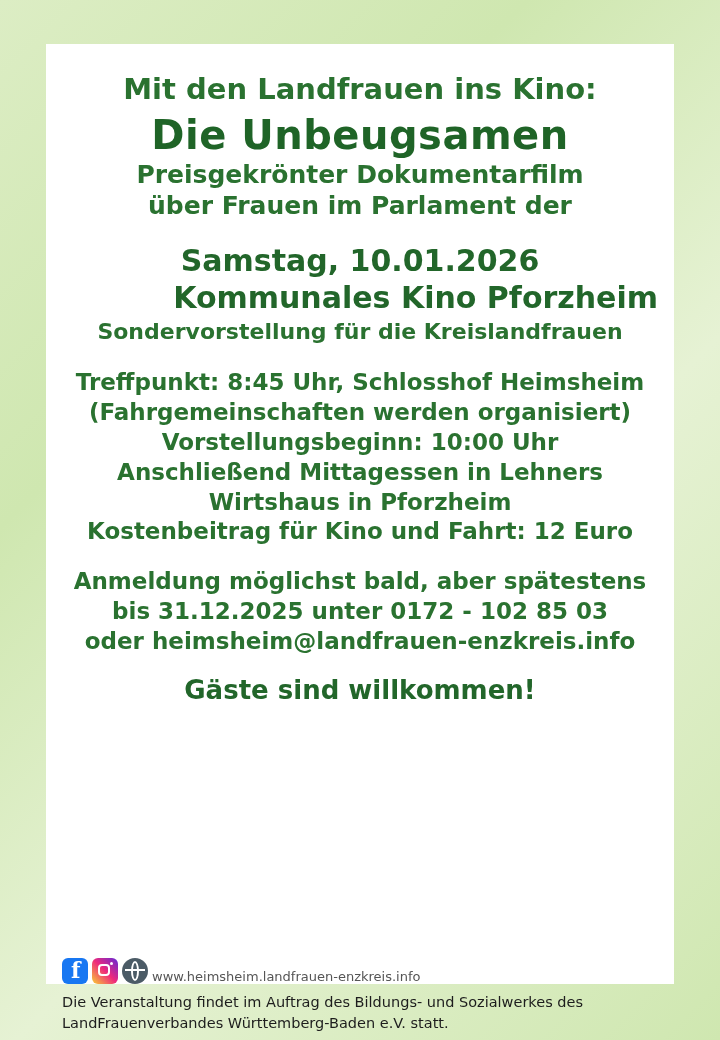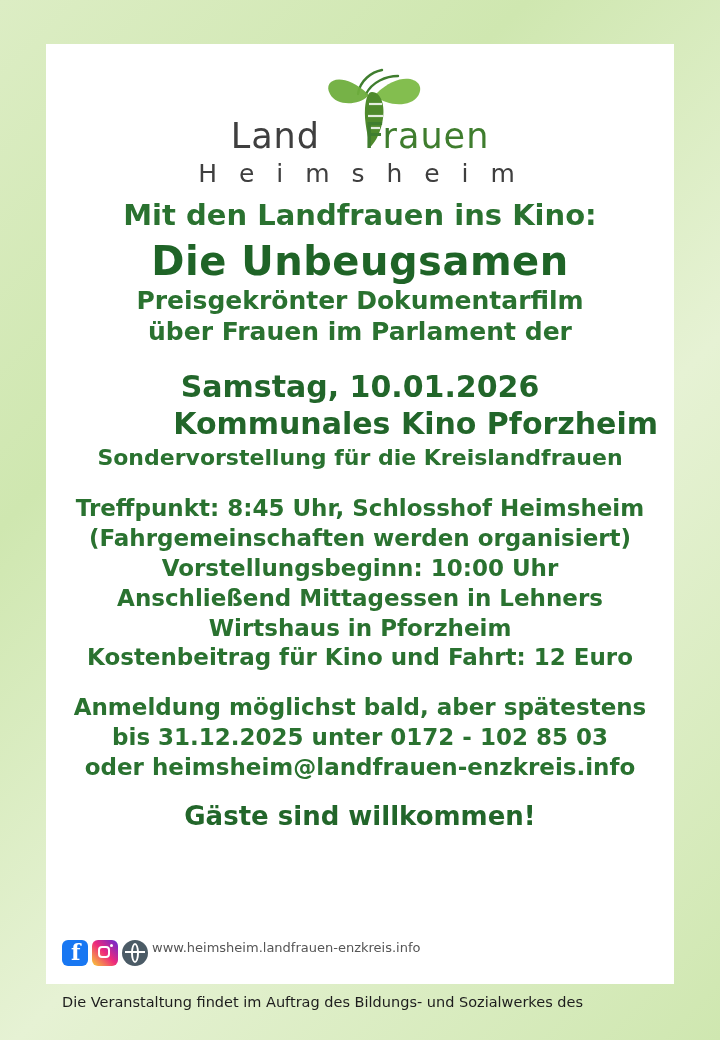--- a/index.html
+++ b/index.html
@@ -135,23 +135,23 @@
   .gap-4 { height: 18px; }
   .guests {
     font-size: 26px;
     font-weight: 700;
     color: #22662a;
   }
   
   .social-row {
     position: absolute;
     left: 16px;
-    bottom: 18px;
+    bottom: 0;
     display: flex;
-    align-items: flex-start;
+    align-items: flex-end;
     gap: 4px;
   }
   .icon-sq {
     width: 26px;
     height: 26px;
     border-radius: 6px;
     display: inline-block;
   }
   .fb {
     background: #1877f2;
@@ -233,42 +233,20 @@
     line-height: 1.45;
   }
 </style>
 </head>
 <body>
 
 <div class="poster">
 
   <div class="card">
 
-    <div class="logo">
-      <div class="bee-wrap">
-        <svg viewBox="0 0 120 84" width="120" height="84" xmlns="http://www.w3.org/2000/svg">
-
-          <path d="M42 30 C 44 16, 56 8, 66 6" stroke="#3f7d2e" stroke-width="2.4" fill="none" stroke-linecap="round"></path>
-          <path d="M50 30 C 56 18, 70 12, 82 12" stroke="#3f7d2e" stroke-width="2.4" fill="none" stroke-linecap="round"></path>
-
-          <path d="M52 30 C 26 6, 6 16, 14 30 C 20 42, 42 42, 52 32 Z" fill="#6fae3d" opacity="0.95"></path>
-
-          <path d="M60 30 C 86 4, 112 16, 102 32 C 94 44, 70 42, 60 32 Z" fill="#7cba46" opacity="0.95"></path>
-
-          <path d="M56 28 C 66 28, 70 44, 66 60 C 63 72, 58 80, 54 83 C 52 72, 48 58, 49 44 C 50 34, 52 28, 56 28 Z" fill="#4f8a2c"></path>
-          <path d="M53 40 L 66 40" stroke="#ffffff" stroke-width="2.2" opacity="0.85"></path>
-          <path d="M52 52 L 67 52" stroke="#ffffff" stroke-width="2.2" opacity="0.85"></path>
-          <path d="M53 64 L 64 64" stroke="#ffffff" stroke-width="2.2" opacity="0.85"></path>
-        </svg>
-      </div>
-      <div class="logo-text">
-        <span class="logo-land">Land</span><span class="logo-frauen">Frauen</span>
-      </div>
-      <div class="logo-sub">H e i m s h e i m</div>
-    </div>
 
     <div class="block line-intro">Mit den Landfrauen ins Kino:</div>
     <div class="block line-title">Die Unbeugsamen</div>
     <div class="block line-sub">
       <div>Preisgekrönter Dokumentarfilm</div>
       <div>über Frauen im Parlament der</div>
     </div>
 
     <div class="gap-1"></div>
 
@@ -303,15 +281,16 @@
       <span class="icon-sq fb"></span>
       <span class="icon-sq ig"></span>
       <span class="icon-sq web"></span>
       <span class="site-url">www.heimsheim.landfrauen-enzkreis.info</span>
     </div>
 
   </div>
 
   <div class="footer">
     <div>Die Veranstaltung findet im Auftrag des Bildungs- und Sozialwerkes des</div>
+    <div>LandFrauenverbandes Württemberg-Baden e.V. statt.</div>
   </div>
 
 </div>
 
 </body></html>

